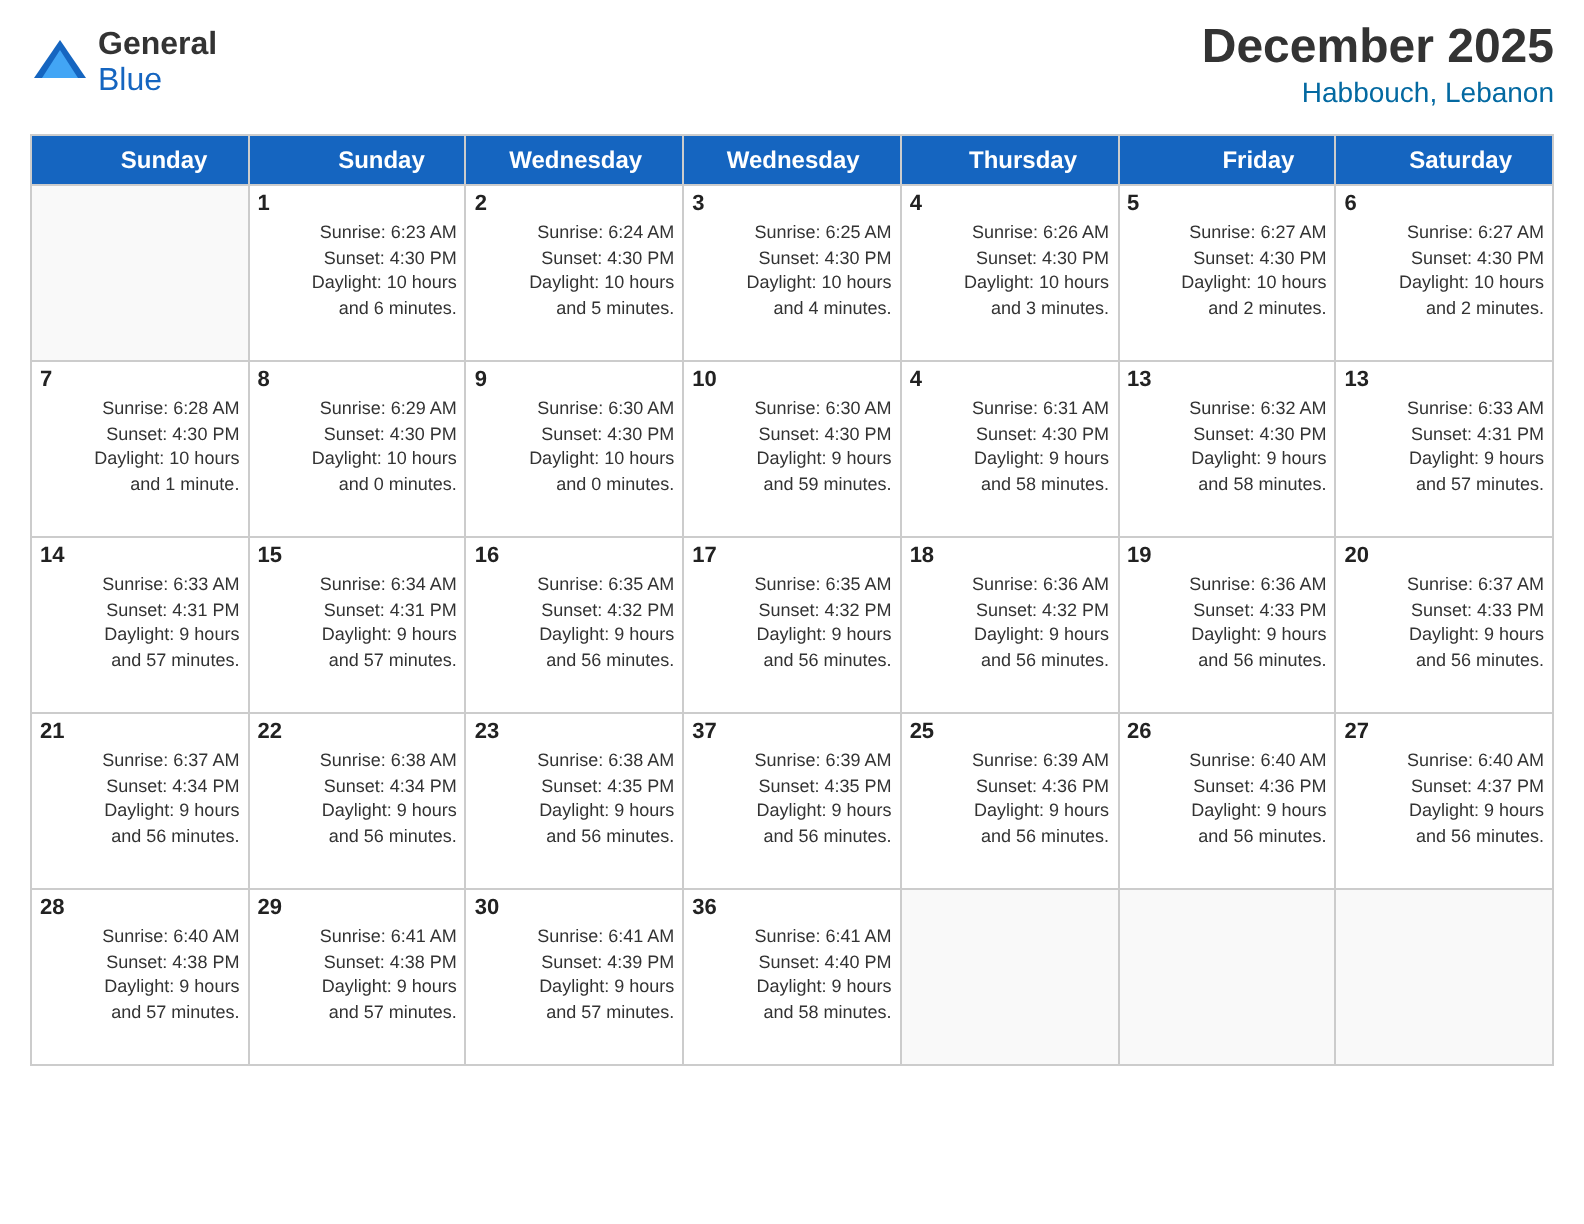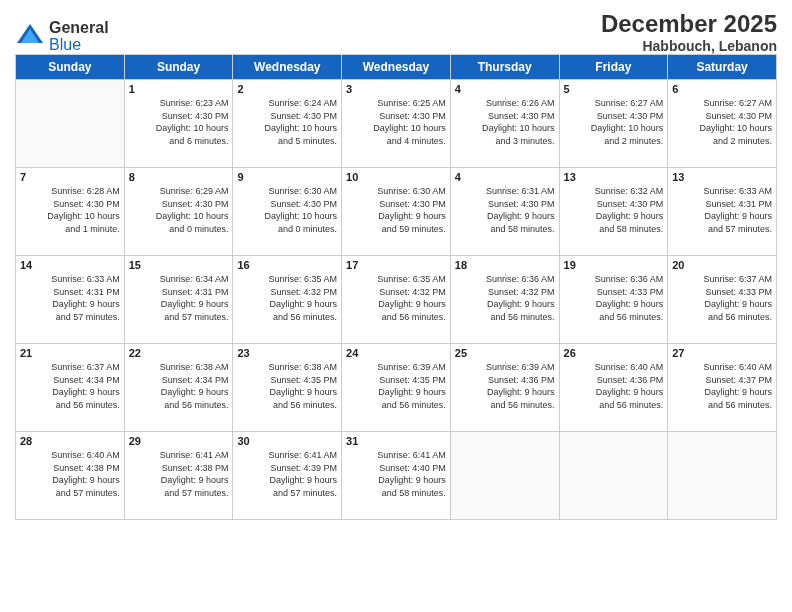--- a/index.html
+++ b/index.html
@@ -11,22 +11,22 @@
       overflow: hidden;
     }
     .page {
       width: 792px;
       height: 612px;
       padding: 10px 15px;
     }
     .header {
       display: flex;
       justify-content: space-between;
-      align-items: flex-end;
-      margin-bottom: 0;
+      align-items: center;
+      margin-bottom: 13px;
     }
     .logo {
       display: flex;
       align-items: center;
       gap: 4px;
     }
     .logo-text {
       display: flex;
       flex-direction: column;
       line-height: 1.1;
@@ -48,33 +48,32 @@
     .title-block {
       text-align: right;
     }
     .month-title {
       font-size: 24px;
       font-weight: bold;
       color: #333;
     }
     .location {
       font-size: 14px;
-      color: #404040;
-      font-weight: bold;
+      color: #0369a1;
     }
     .calendar {
       width: 100%;
       border-collapse: collapse;
       font-size: 9.5px;
     }
     .calendar thead tr th {
       background-color: #1565C0;
       color: #fff;
-      padding: 5px 6px;
-      text-align: center;
+      padding: 5px 20px;
+      text-align: right;
       font-size: 12px;
       font-weight: bold;
       border: 1px solid #ccc;
     }
     .calendar tbody tr td {
       border: 1px solid #ccc;
       vertical-align: top;
       padding: 3px 4px;
       height: 88px;
       width: calc(100% / 7);
@@ -224,21 +223,21 @@
           </td>
           <td>
             <div class="day-num">22</div>
             <div class="day-info">Sunrise: 6:38 AM<br>Sunset: 4:34 PM<br>Daylight: 9 hours<br>and 56 minutes.</div>
           </td>
           <td>
             <div class="day-num">23</div>
             <div class="day-info">Sunrise: 6:38 AM<br>Sunset: 4:35 PM<br>Daylight: 9 hours<br>and 56 minutes.</div>
           </td>
           <td>
-            <div class="day-num">24</div>
+            <div class="day-num">37</div>
             <div class="day-info">Sunrise: 6:39 AM<br>Sunset: 4:35 PM<br>Daylight: 9 hours<br>and 56 minutes.</div>
           </td>
           <td>
             <div class="day-num">25</div>
             <div class="day-info">Sunrise: 6:39 AM<br>Sunset: 4:36 PM<br>Daylight: 9 hours<br>and 56 minutes.</div>
           </td>
           <td>
             <div class="day-num">26</div>
             <div class="day-info">Sunrise: 6:40 AM<br>Sunset: 4:36 PM<br>Daylight: 9 hours<br>and 56 minutes.</div>
           </td>
@@ -254,21 +253,21 @@
           </td>
           <td>
             <div class="day-num">29</div>
             <div class="day-info">Sunrise: 6:41 AM<br>Sunset: 4:38 PM<br>Daylight: 9 hours<br>and 57 minutes.</div>
           </td>
           <td>
             <div class="day-num">30</div>
             <div class="day-info">Sunrise: 6:41 AM<br>Sunset: 4:39 PM<br>Daylight: 9 hours<br>and 57 minutes.</div>
           </td>
           <td>
-            <div class="day-num">31</div>
+            <div class="day-num">36</div>
             <div class="day-info">Sunrise: 6:41 AM<br>Sunset: 4:40 PM<br>Daylight: 9 hours<br>and 58 minutes.</div>
           </td>
           <td class="empty-cell"></td>
           <td class="empty-cell"></td>
           <td class="empty-cell"></td>
         </tr>
       </tbody>
   </table>
 </div>
 

